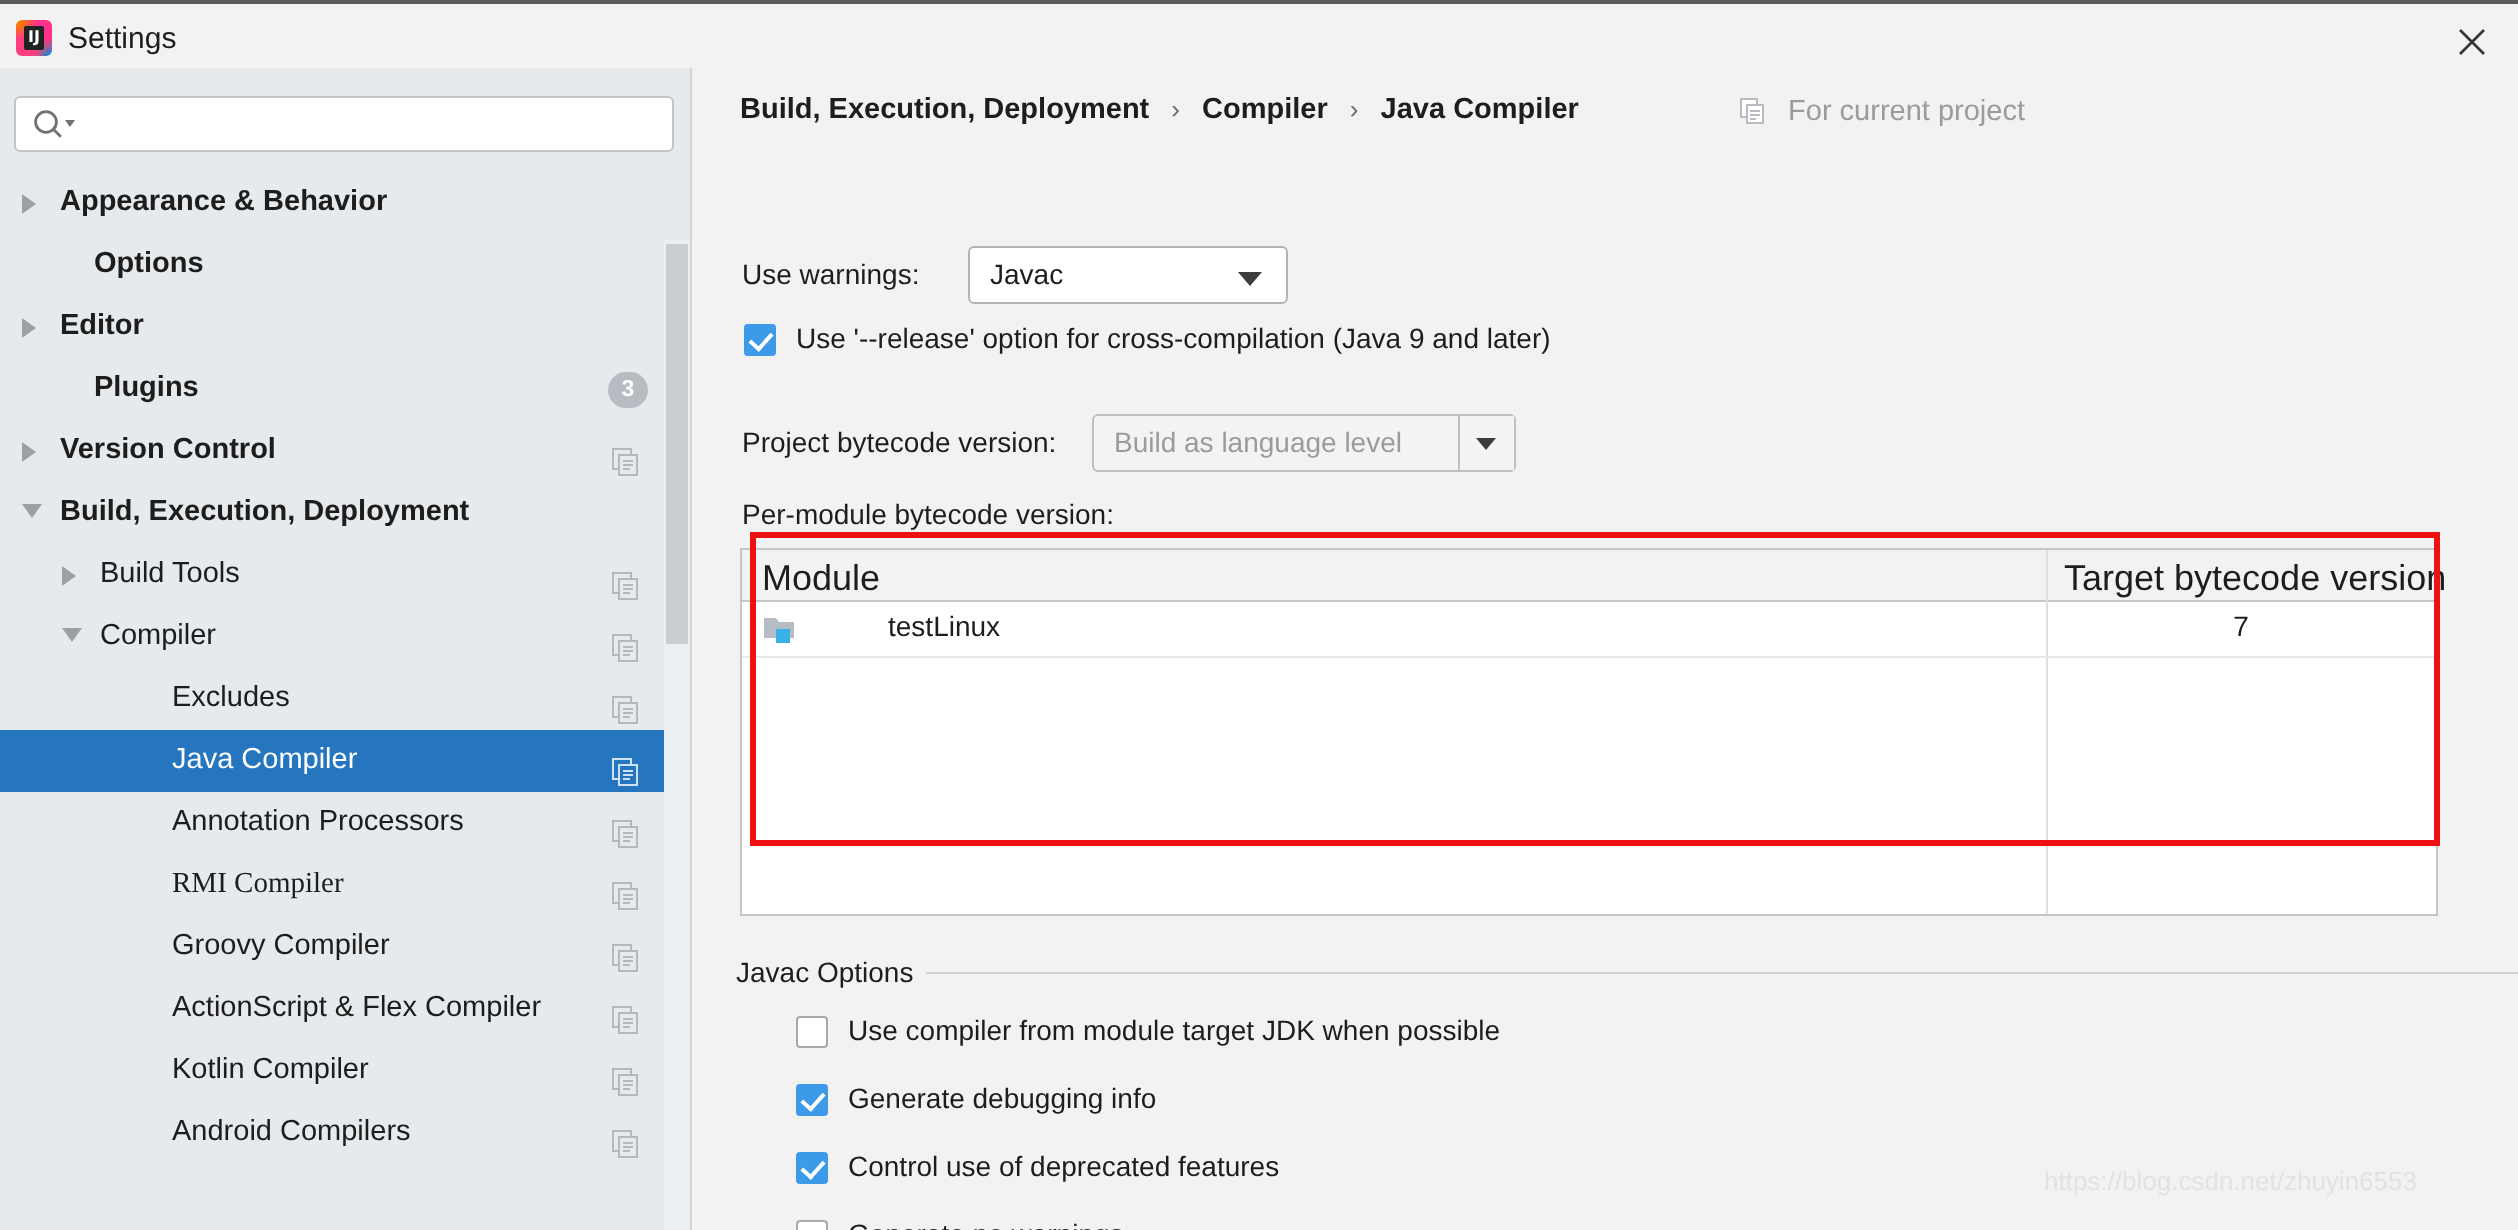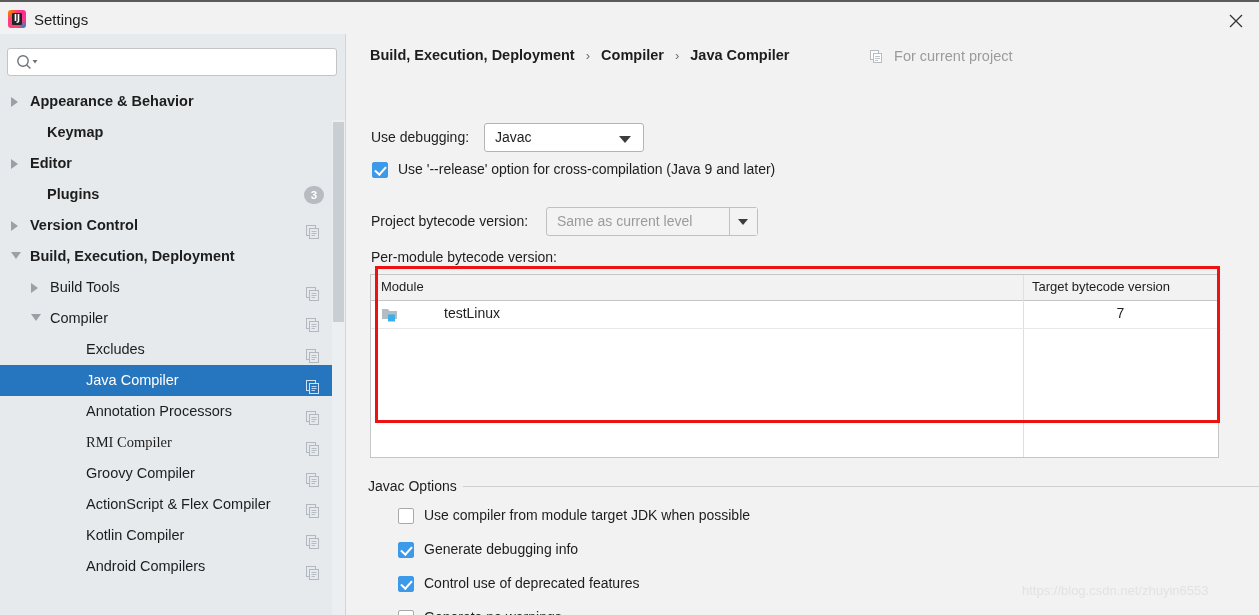--- a/index.html
+++ b/index.html
@@ -206,21 +206,21 @@
   #module-table {
     position: absolute; left: 24px; top: 240px; width: 849px; height: 184px;
     background: #ffffff; border: 1px solid #c6c6c6;
   }
   #table-header {
     position: absolute; left: 0; top: 0; width: 847px; height: 26px;
     background: #f2f2f2;
     border-bottom: 1px solid #c6c6c6;
   }
   #table-header .th {
-    position: absolute; top: 4px; font-size: 13px; color: #1d1d1d; white-space: nowrap;
+    position: absolute; top: 4px; font-size: 18px; color: #1d1d1d; white-space: nowrap;
   }
   #th-module { left: 10px; }
   #th-target { left: 661px; }
   #col-divider {
     position: absolute; left: 652px; top: 0; width: 1px; height: 182px;
     background: #dfdfdf;
   }
   #module-row {
     position: absolute; left: 0; top: 26px; width: 847px; height: 28px;
     border-bottom: 1px solid #e8e8e8;
@@ -291,21 +291,21 @@
       </svg>
     </div>
     <div id="tree">
         <div class="tree-row bold">
           <span class="arrow arrow-right" style="left: 10px;">
             <i></i>
           </span>
           <span class="label" style="left: 30px;">Appearance &amp; Behavior</span>
         </div>
         <div class="tree-row bold">
-          <span class="label" style="left: 47px;">Keymap</span>
+          <span class="label" style="left: 47px;">Options</span>
         </div>
         <div class="tree-row bold">
           <span class="arrow arrow-right" style="left: 10px;">
             <i></i>
           </span>
           <span class="label" style="left: 30px;">Editor</span>
         </div>
         <div class="tree-row bold">
           <span class="label" style="left: 47px;">Plugins</span>
           <span class="badge-count">3</span>
@@ -433,34 +433,34 @@
       <span class="cp">
         <svg width="13" height="13" viewBox="0 0 13 13">
           <rect x="0.5" y="0.5" width="8" height="9" fill="#ffffff" stroke="#b8bcc0" stroke-width="1"></rect>
           <rect x="3.5" y="3.5" width="8" height="9" fill="#ffffff" stroke="#b8bcc0" stroke-width="1"></rect>
           <path d="M5 6.5 H10 M5 8.5 H10 M5 10.5 H8" stroke="#b8bcc0" stroke-width="0.9"></path>
         </svg>
       </span>
       <span>For current project</span>
     </div>
 
-    <div class="field-label" id="use-compiler-label">Use debugging:</div>
+    <div class="field-label" id="use-compiler-label">Use warnings:</div>
     <div id="use-compiler-select">
       <span class="val">Javac</span>
       <span class="caret"></span>
     </div>
 
     <div class="cb checked" id="release-cb">
         <span class="box"></span>
       </div>
     <div class="cb-text" id="release-cb-text">Use '--release' option for cross-compilation (Java 9 and later)</div>
 
     <div class="field-label" id="project-bytecode-label">Project bytecode version:</div>
     <div id="project-bytecode-combo">
-      <span class="val">Same as current level</span>
+      <span class="val">Build as language level</span>
       <span class="btn">
           <i></i>
         </span>
     </div>
 
     <div class="field-label" id="per-module-label">Per-module bytecode version:</div>
 
     <div id="module-table">
       <div id="table-header">
         <span class="th" id="th-module">Module</span>

